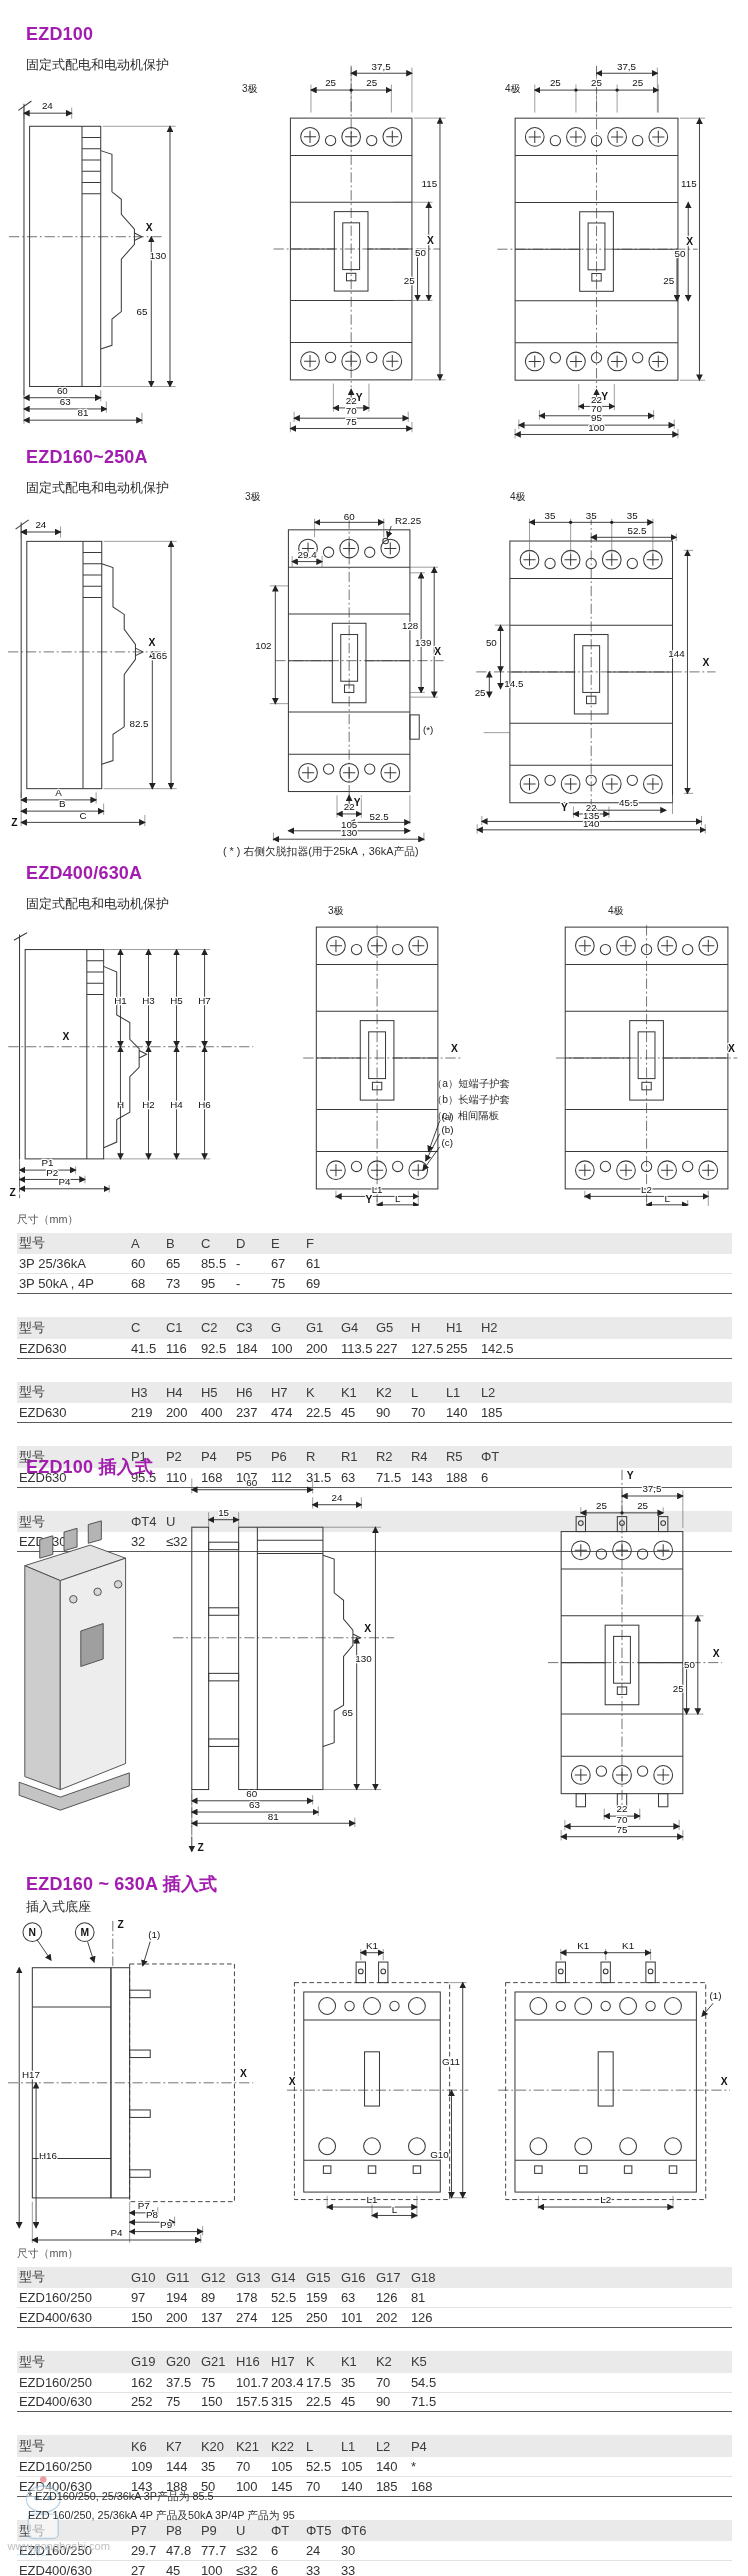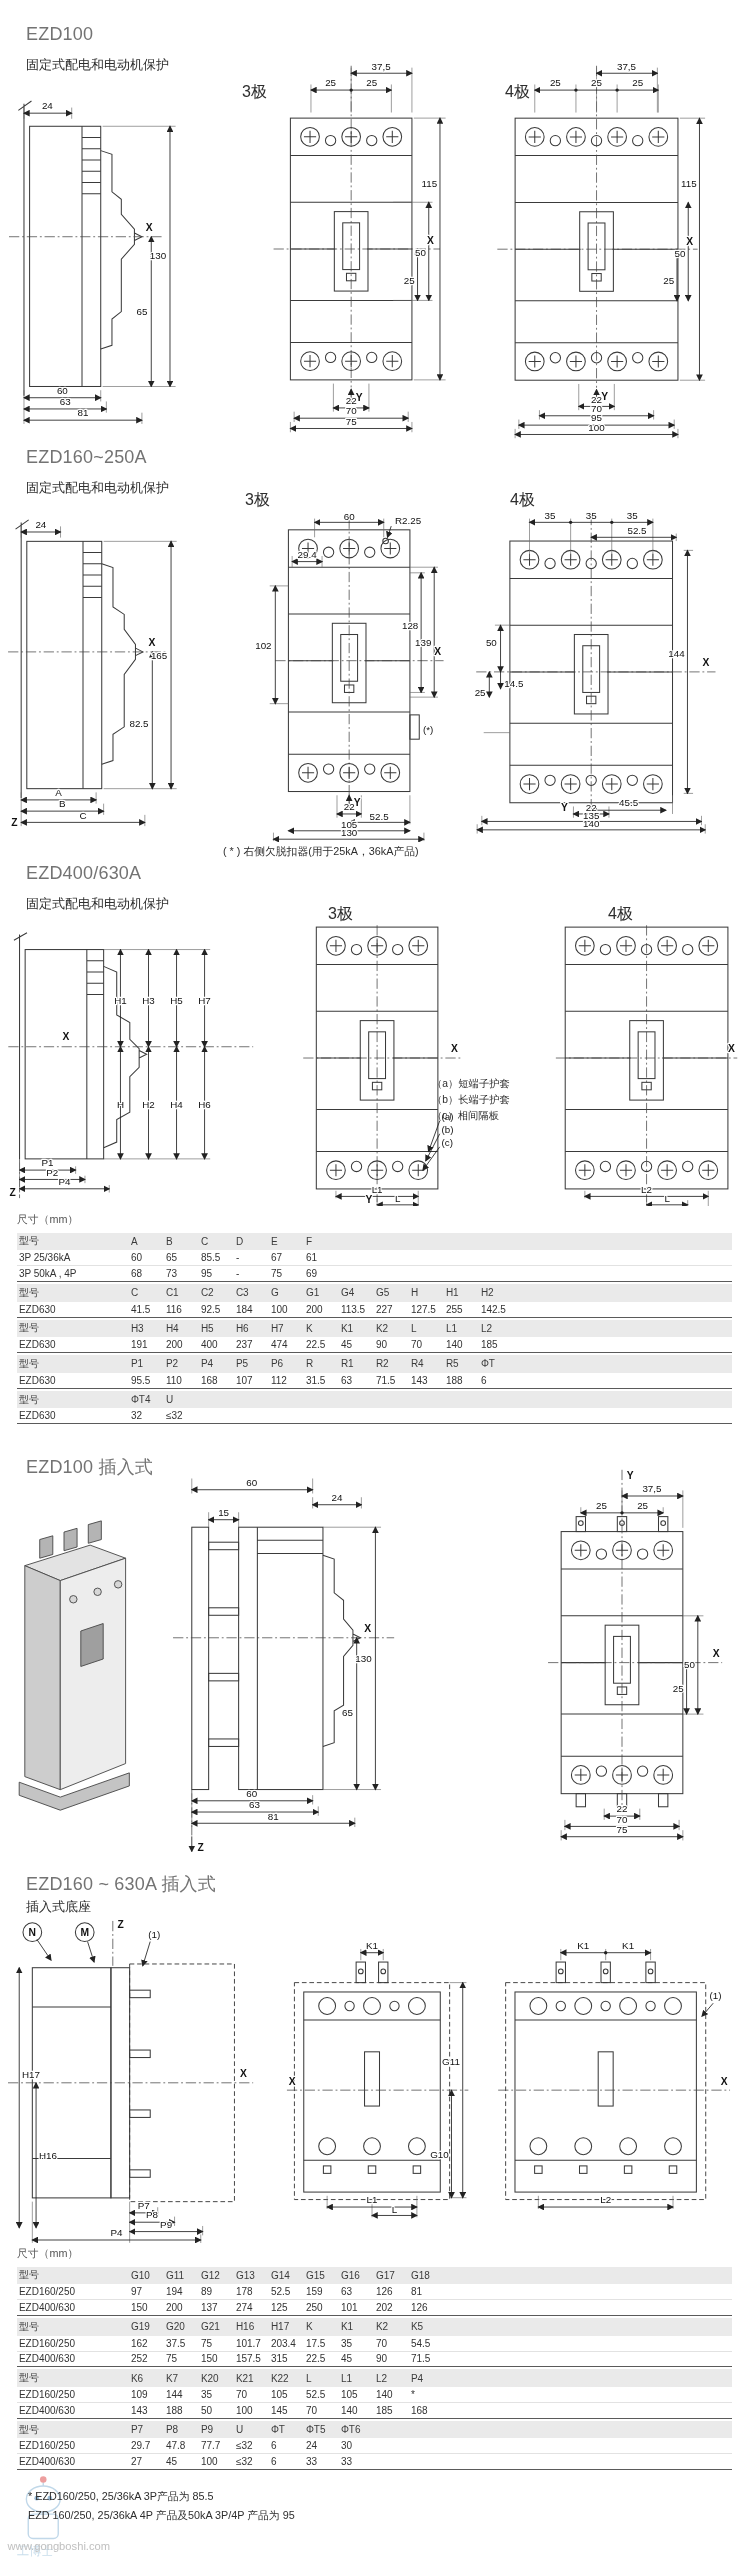--- a/index.html
+++ b/index.html
@@ -1,25 +1,25 @@
 <!DOCTYPE html>
 <html style="font-size:15px"><head>
 <meta charset="utf-8">
 <style>
 *{margin:0;padding:0;box-sizing:border-box}
 body{background:#fff;font-family:"Liberation Sans","DejaVu Sans",sans-serif;color:#1a1a1a}
 .page{position:relative;width:749px;height:2576px;background:#fff;overflow:hidden}
 .abs{position:absolute}
-.h1{font-size:18px;font-weight:400;letter-spacing:0.2px;color:#737373}
+.h1{font-size:18px;font-weight:700;letter-spacing:0.2px;color:#a21caf}
 .sub{font-size:13px;color:#2e2e2e}
-.pole{font-size:16px;color:#2e2e2e}
+.pole{font-size:10px;color:#2e2e2e}
 .note{font-size:10.8px;color:#2e2e2e}
 .legend div{font-size:10.3px;color:#2e2e2e;line-height:16px}
 .tbl-title{font-size:10.8px;color:#555;margin-bottom:5.6px}
-table.dimtbl{width:100%;border-collapse:collapse;table-layout:fixed;margin-bottom:2px;font-size:10px;color:#333}
+table.dimtbl{width:100%;border-collapse:collapse;table-layout:fixed;margin-bottom:23px;font-size:13px;color:#333}
 .dimtbl td{padding:1.9px 1.9px;white-space:nowrap;overflow:hidden;width:35px}
 .dimtbl td.c0{width:112px}
 .dimtbl td.fill{width:auto}
 .dimtbl tr.ghead td{background:#eaeaea;color:#3c3c3c}
 .dimtbl tr.drow td{border-bottom:0.9px solid #e2e2e2}
 .dimtbl tr.drow.last td{border-bottom:1.9px solid #5a5a5a}
 .fnote{font-size:10.8px;color:#2e2e2e}
 .site{font-size:11.2px;color:#c0c0c0}
 svg .ol{stroke:#3a3a3a;stroke-width:1.1;fill:none}
 svg .dl{stroke:#1f1f1f;stroke-width:.9;fill:none}
@@ -444,21 +444,21 @@
               <td>K</td>
               <td>K1</td>
               <td>K2</td>
               <td>L</td>
               <td>L1</td>
               <td>L2</td>
               <td class="fill"></td>
             </tr>
             <tr class="drow last">
               <td class="c0">EZD630</td>
-              <td>191</td>
+              <td>219</td>
               <td>200</td>
               <td>400</td>
               <td>237</td>
               <td>474</td>
               <td>22.5</td>
               <td>45</td>
               <td>90</td>
               <td>70</td>
               <td>140</td>
               <td>185</td>

